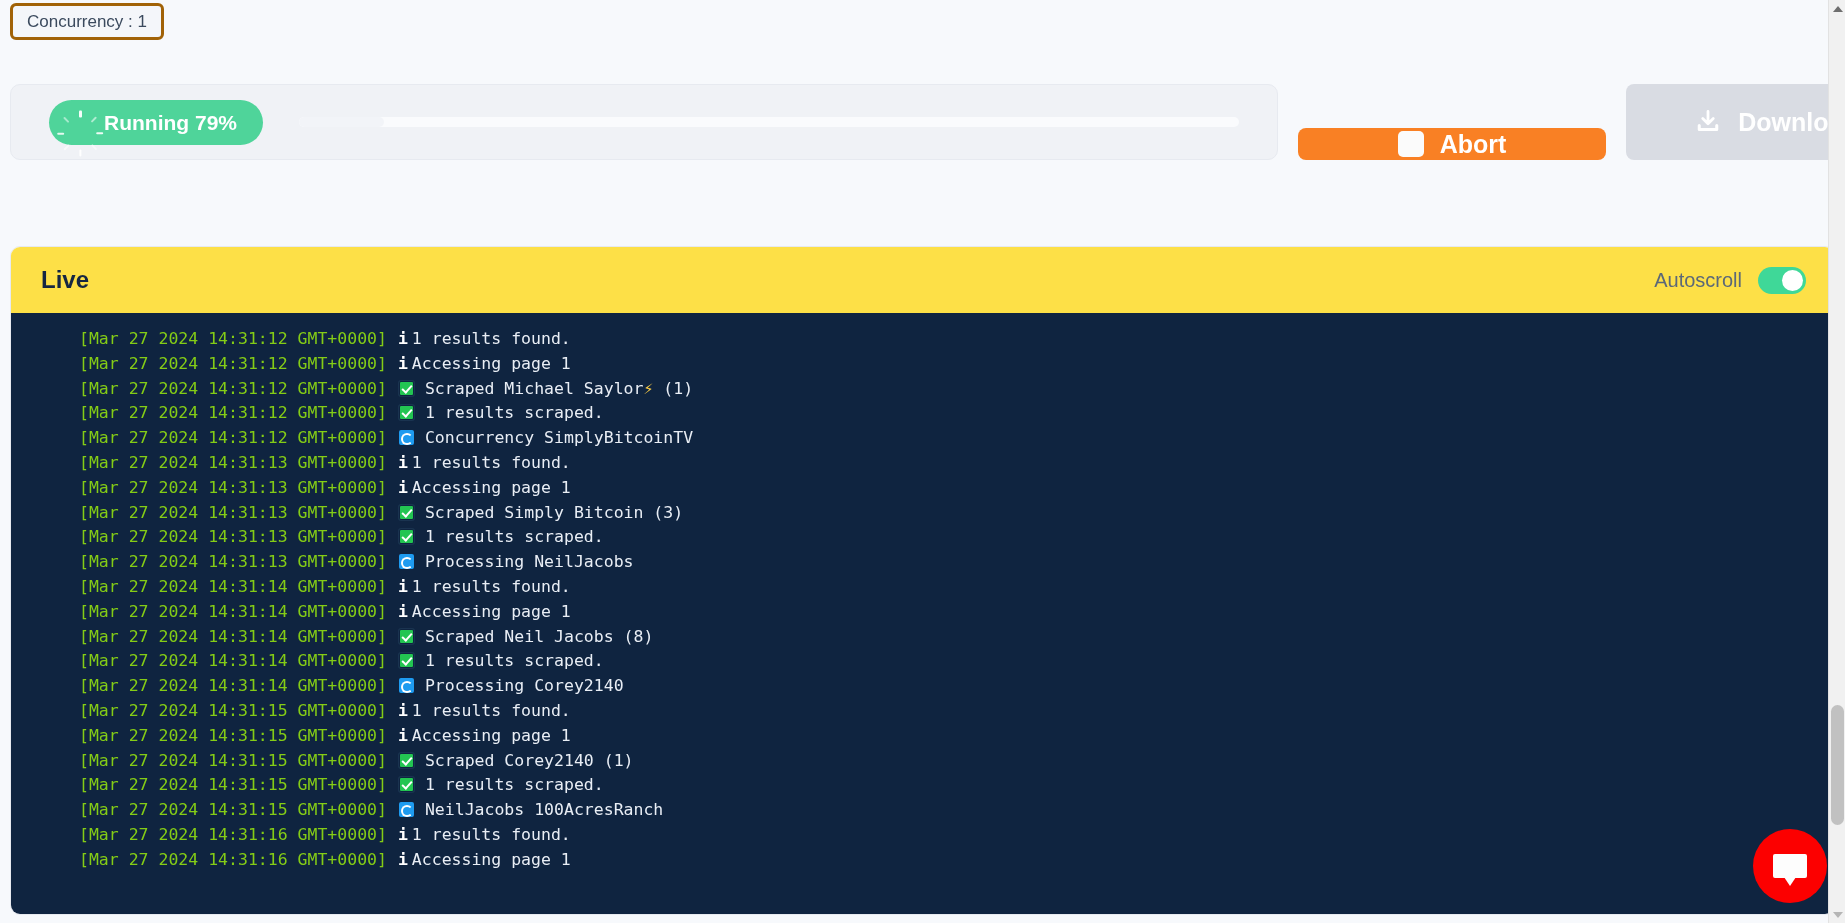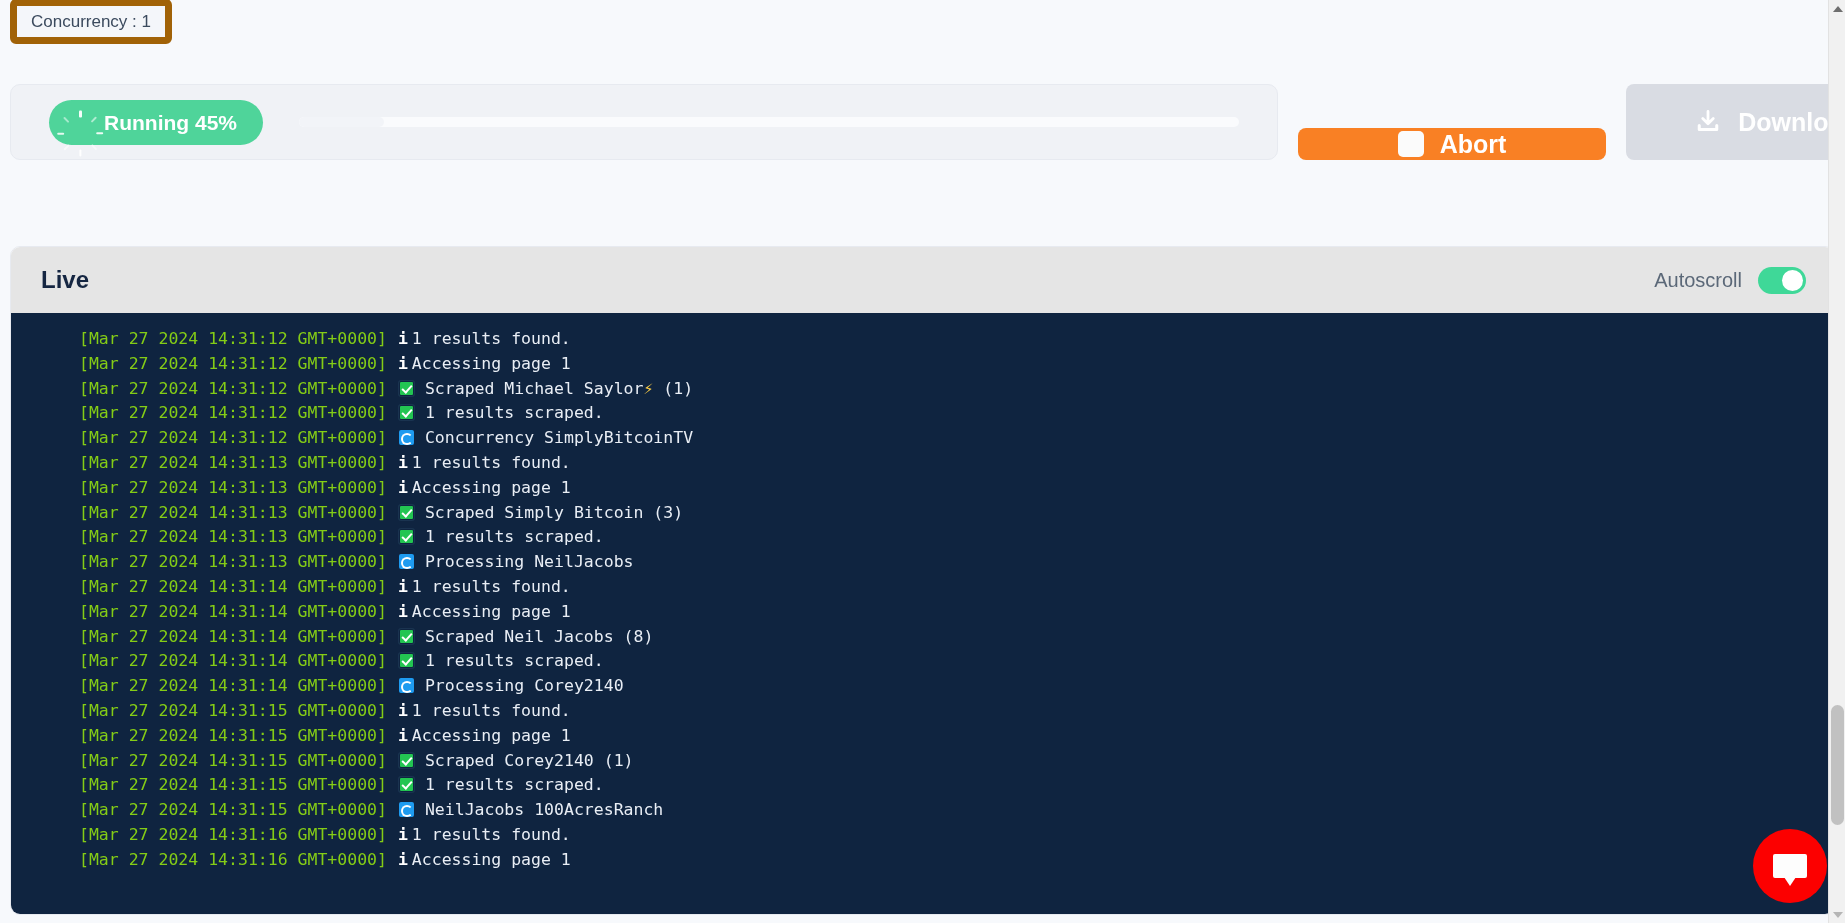--- a/index.html
+++ b/index.html
@@ -22,21 +22,21 @@
   .concurrency-bar {
     position: absolute;
     top: 4px;
     left: 10px;
     height: 34px;
     display: flex;
     align-items: center;
   }
   .concurrency-chip {
     background: #f4f6fa;
-    border: 7px solid #a16207;
+    border: 3px solid #a16207;
     border-radius: 6px;
     padding: 7px 14px;
     font-size: 17px;
     color: #3b4a5e;
     line-height: 1;
     white-space: nowrap;
   }
 
   
   .control-row {
@@ -158,21 +158,21 @@
     background: #ffffff;
     border: 1px solid #e7eaf0;
     border-radius: 10px;
     overflow: hidden;
     display: flex;
     flex-direction: column;
   }
 
   .live-head {
     flex: 0 0 66px;
-    background: #e5e5e5;
+    background: #fde047;
     display: flex;
     align-items: center;
     justify-content: space-between;
     padding: 0 28px 0 30px;
   }
   .live-title { font-size: 24px; font-weight: bold; color: #152642; }
 
   .autoscroll-wrap {
     display: flex;
     align-items: center;
@@ -345,21 +345,21 @@
       <span class="spinner">
         <i></i>
           <i></i>
           <i></i>
           <i></i>
           <i></i>
           <i></i>
           <i></i>
           <i></i>
       </span>
-      <span>Running 45%</span>
+      <span>Running 79%</span>
     </div>
 
     <div class="progress-track">
       <div class="progress-fill" id="progress-fill" style="width: 9%;"></div>
     </div>
   </div>
 
   <button class="btn btn-abort">
     <span class="stop-icon"></span>
     <span>Abort</span>

